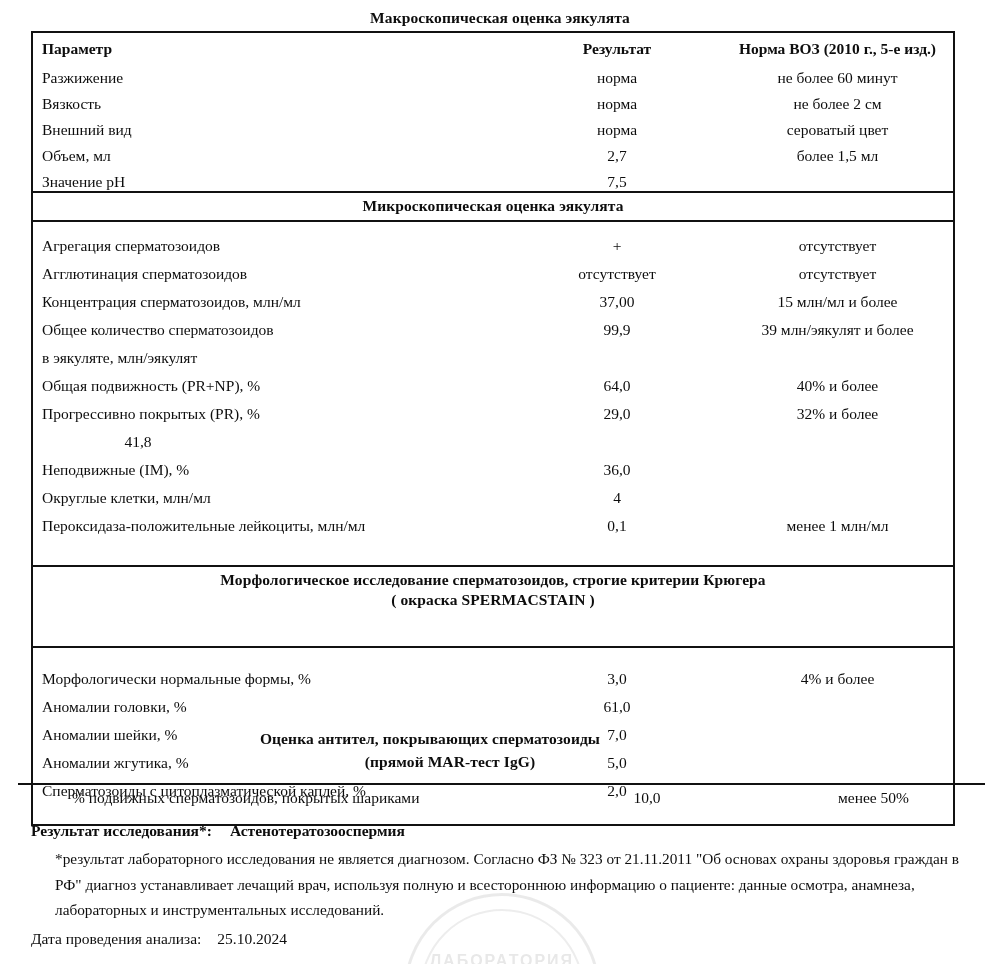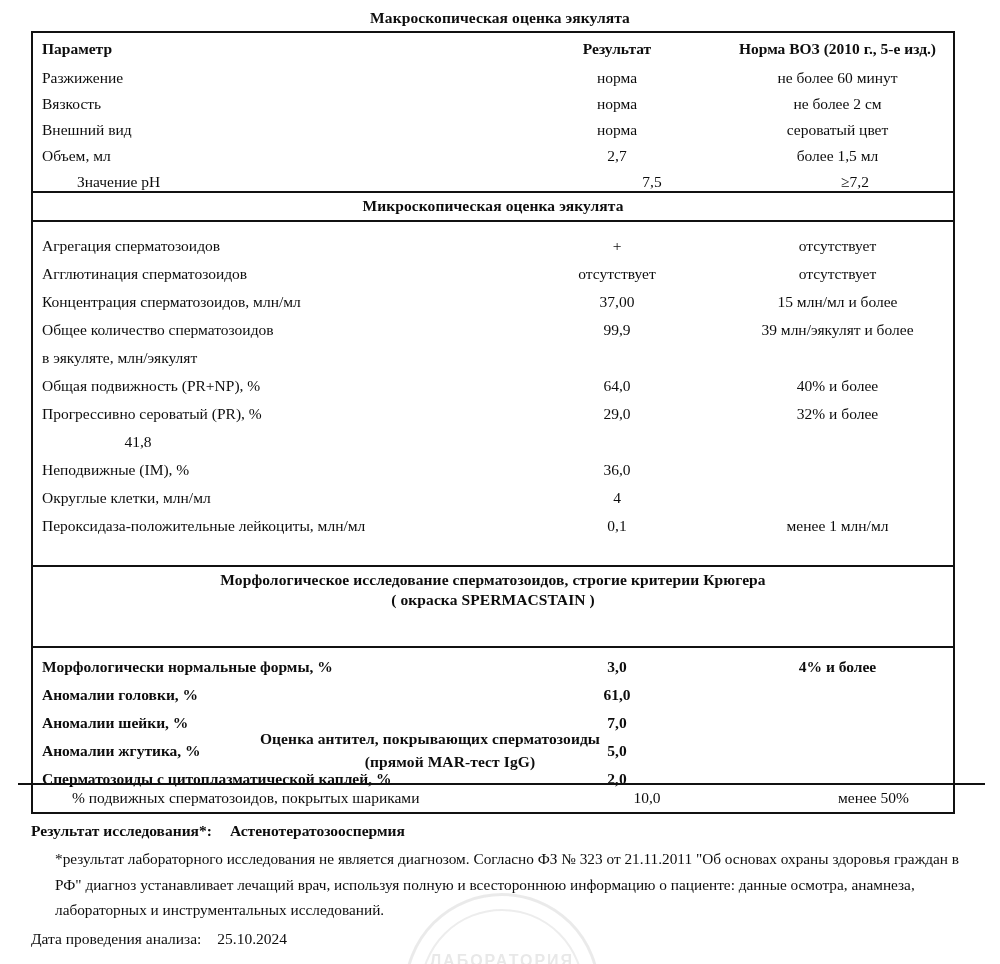--- a/index.html
+++ b/index.html
@@ -171,24 +171,23 @@
         <div class="row" style="padding-top: 8px;">
           <div class="c-param">Внешний вид</div>
           <div class="c-result">норма</div>
           <div class="c-norm">сероватый цвет</div>
         </div>
         <div class="row" style="padding-top: 8px;">
           <div class="c-param">Объем, мл</div>
           <div class="c-result">2,7</div>
           <div class="c-norm">более 1,5 мл</div>
         </div>
-        <div class="row" style="padding-top: 8px; padding-left: 35px;">
+        <div class="row" style="padding-top: 8px;">
           <div class="c-param">Значение pH</div>
           <div class="c-result">7,5</div>
-          <div class="c-norm">≥7,2</div>
         </div>
       </div>
 
     <div class="banner section-title">Микроскопическая оценка эякулята</div>
 
     <div id="micro-rows" style="padding-top:5px; padding-bottom:30px;">
         <div class="row" style="padding-top: 10px;">
           <div class="c-param">Агрегация сперматозоидов</div>
           <div class="c-result">+</div>
           <div class="c-norm">отсутствует</div>
@@ -212,21 +211,21 @@
           <div class="c-param">в эякуляте, млн/эякулят</div>
           <div class="c-result"></div>
           <div class="c-norm"></div>
         </div>
         <div class="row" style="padding-top: 10px;">
           <div class="c-param">Общая подвижность (PR+NP), %</div>
           <div class="c-result">64,0</div>
           <div class="c-norm">40% и более</div>
         </div>
         <div class="row" style="padding-top: 10px;">
-          <div class="c-param">Прогрессивно сероватый (PR), %</div>
+          <div class="c-param">Прогрессивно покрытых (PR), %</div>
           <div class="c-result">29,0</div>
           <div class="c-norm">32% и более</div>
         </div>
         <div class="row" style="padding-top: 10px;">
           <div class="c-result">41,8</div>
           <div class="c-norm"></div>
         </div>
         <div class="row" style="padding-top: 10px;">
           <div class="c-param">Неподвижные (IM), %</div>
           <div class="c-result">36,0</div>
@@ -243,21 +242,21 @@
           <div class="c-norm">менее 1 млн/мл</div>
         </div>
       </div>
 
     <div class="banner">
       <div class="section-title">Морфологическое исследование сперматозоидов, строгие критерии Крюгера</div>
       <div class="section-title">( окраска SPERMACSTAIN )</div>
       <div style="height:32px;"></div>
     </div>
 
-    <div id="morph-rows" style="padding-top:0; padding-bottom:24px;font-weight:bold;">
+    <div id="morph-rows" style="padding-top:12px; padding-bottom:24px;">
         <div class="row" style="padding-top: 10px;">
           <div class="c-param">Морфологически нормальные формы, %</div>
           <div class="c-result">3,0</div>
           <div class="c-norm">4% и более</div>
         </div>
         <div class="row" style="padding-top: 10px;">
           <div class="c-param">Аномалии головки, %</div>
           <div class="c-result">61,0</div>
           <div class="c-norm"></div>
         </div>

